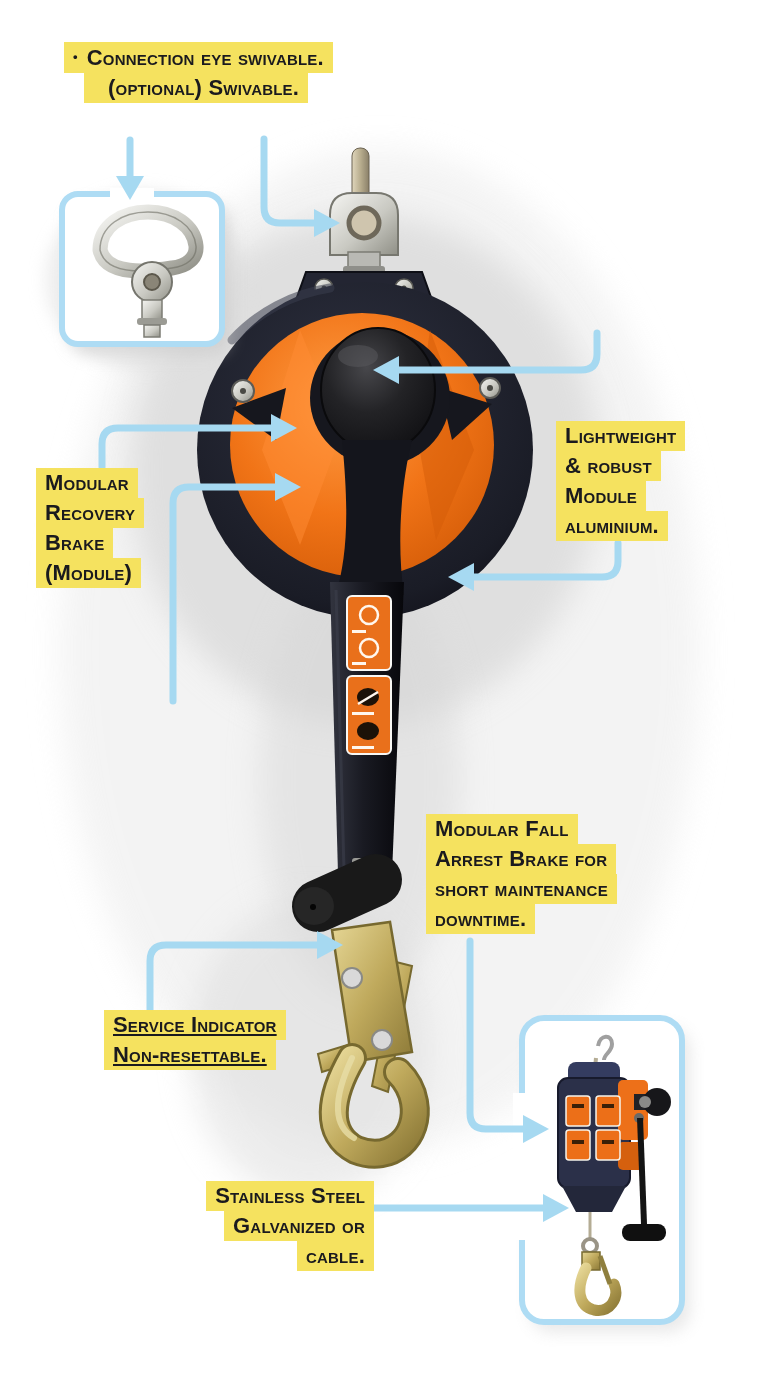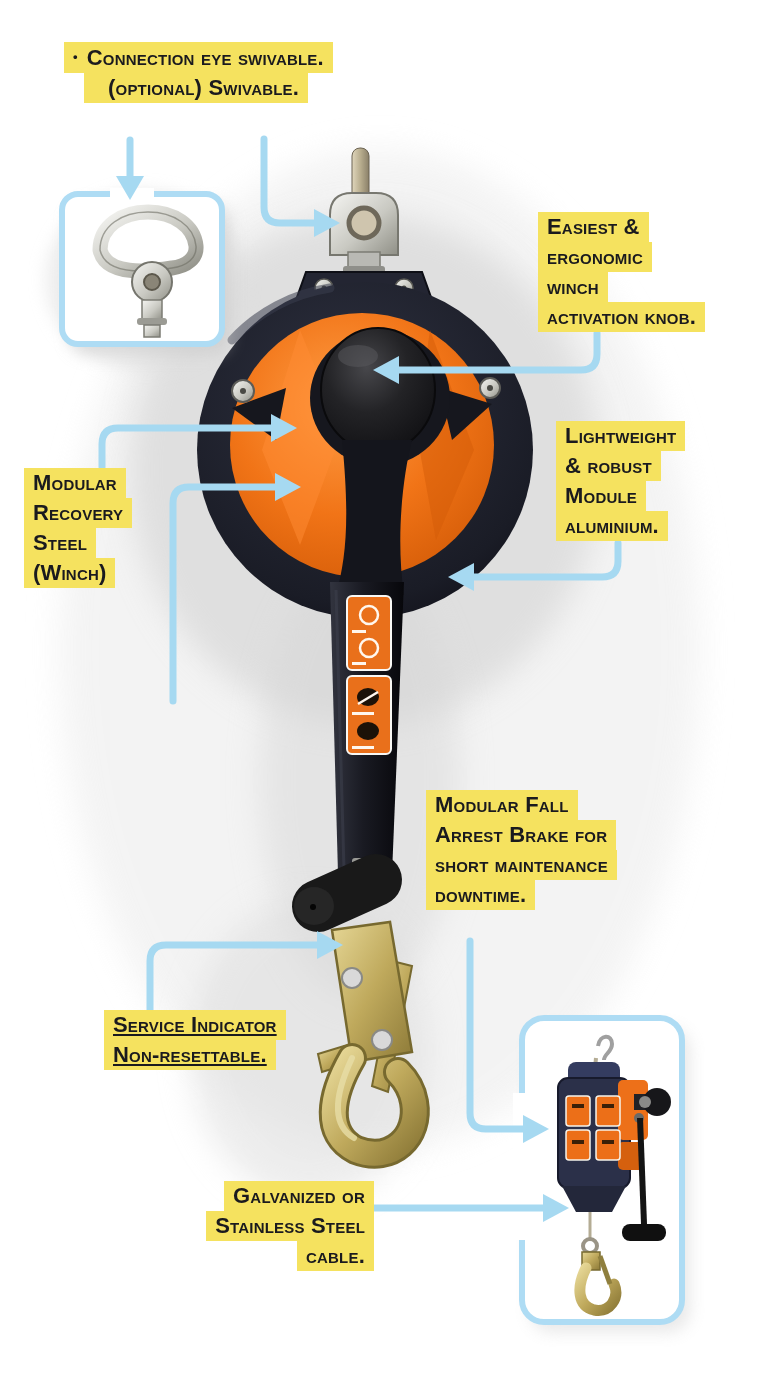--- a/index.html
+++ b/index.html
@@ -237,53 +237,47 @@
 <div class="callout" style="left:64px;top:42px;">
   <span class="hl">
         <span class="bullet">•</span>
         <span>Connection eye swivable.</span>
       </span>
   <span class="hl indent">
         <span>(optional) Swivable.</span>
       </span>
 </div>
 
-<div class="callout" style="left:538px;top:212px;">
-  <span class="hl">Easiest &amp;</span>
-  <span class="hl">ergonomic</span>
-  <span class="hl">winch</span>
-  <span class="hl">activation knob.</span>
-</div>
 
 <div class="callout" style="left:556px;top:421px;">
   <span class="hl">Lightweight</span>
   <span class="hl">&amp; robust</span>
   <span class="hl">Module</span>
   <span class="hl">aluminium.</span>
 </div>
 
-<div class="callout" style="left:24px;top:468px;text-align:right;">
+<div class="callout" style="left:36px;top:468px;text-align:right;">
   <span class="hl">Modular</span>
   <span class="hl">Recovery</span>
-  <span class="hl">Steel</span>
-  <span class="hl">(Winch)</span>
-</div>
-
-
-<div class="callout" style="left:426px;top:790px;text-align:right;">
+  <span class="hl">Brake</span>
+  <span class="hl">(Module)</span>
+</div>
+
+
+<div class="callout" style="left:426px;top:814px;text-align:right;">
   <span class="hl">Modular Fall</span>
   <span class="hl">Arrest Brake for</span>
   <span class="hl">short maintenance</span>
   <span class="hl">downtime.</span>
 </div>
 
 <div class="callout" style="left:104px;top:1010px;text-decoration:underline;">
   <span class="hl">Service Indicator</span>
   <span class="hl">Non-resettable.</span>
 </div>
 
 <div class="callout callout-right" style="left:196px;top:1181px;">
+  <span class="hl">Stainless Steel</span>
   <span class="hl">Galvanized or</span>
-  <span class="hl">Stainless Steel</span>
   <span class="hl">cable.</span>
 </div>
 
 </div>
 
 </body></html>

